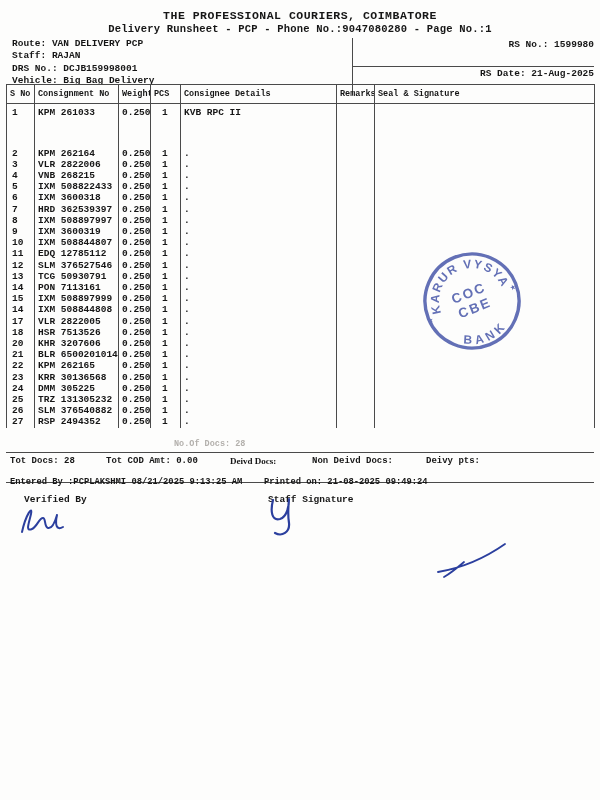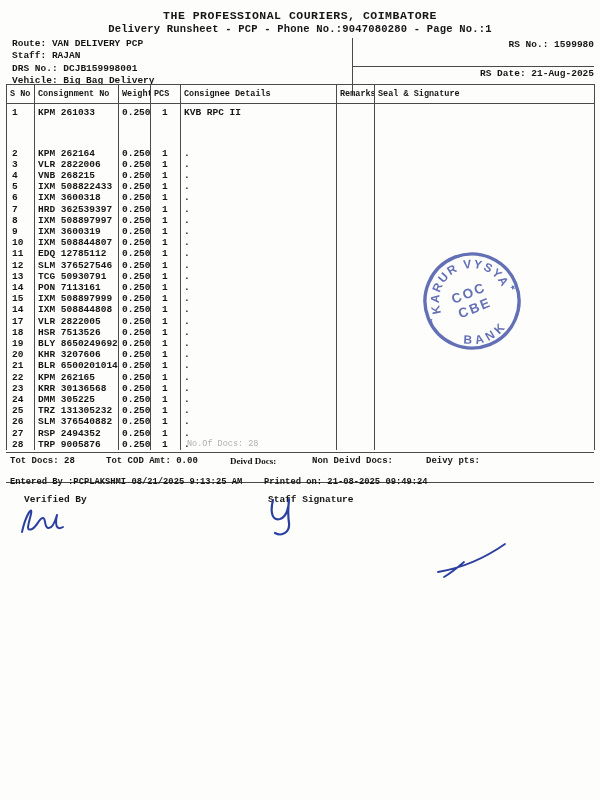--- a/index.html
+++ b/index.html
@@ -45,22 +45,22 @@
     height:11.2px; line-height:11.2px;
     padding:0 2px 0 3px; white-space:nowrap; overflow:hidden;
   }
   .runsheet-table td:last-child { border-right:1.2px solid #4a4a4a; }
   .runsheet-table td:nth-child(1) { padding-left:5px; }
   .runsheet-table td:nth-child(3) { text-align:center; padding-right:4px; }
   .runsheet-table td:nth-child(4) { padding-left:11px; }
   .runsheet-table tr.first-row td { height:44px; vertical-align:top; padding-top:3px; line-height:11px; }
 
   .no-of-docs {
-    position:absolute; left:187px; top:439px;
-    font-size:8.5px; font-weight:normal; color:#b3b0ac;text-align:right;
+    position:absolute; left:174px; top:439px;
+    font-size:8.5px; font-weight:bold; color:#b3b0ac;text-align:right;
   }
   .totals-box {
     position:absolute; left:6px; top:452px; width:588px; height:31px;
     border-top:1.5px solid #4a4a4a; border-bottom:1.5px solid #4a4a4a;
     font-weight:bold;
   }
   .totals-line { position:absolute; top:3px; left:0; width:100%; height:11px; font-size:9px; }
   .totals-line span { position:absolute; white-space:nowrap; }
   .t-docs  { left:4px; }
   .t-cod   { left:100px; }
@@ -299,29 +299,20 @@
     <tr>
       <td>18</td>
       <td>HSR 7513526</td>
       <td>0.250</td>
       <td>1</td>
       <td>.</td>
       <td></td>
       <td></td>
     </tr>
 
-    <tr>
-      <td>19</td>
-      <td>BLY 8650249692</td>
-      <td>0.250</td>
-      <td>1</td>
-      <td>.</td>
-      <td></td>
-      <td></td>
-    </tr>
 
     <tr>
       <td>20</td>
       <td>KHR 3207606</td>
       <td>0.250</td>
       <td>1</td>
       <td>.</td>
       <td></td>
       <td></td>
     </tr>
@@ -389,29 +380,20 @@
     <tr>
       <td>27</td>
       <td>RSP 2494352</td>
       <td>0.250</td>
       <td>1</td>
       <td>.</td>
       <td></td>
       <td></td>
     </tr>
 
-    <tr>
-      <td>28</td>
-      <td>TRP 9005876</td>
-      <td>0.250</td>
-      <td>1</td>
-      <td>.</td>
-      <td></td>
-      <td></td>
-    </tr>
   </tbody>
   </table>
 
   <div class="no-of-docs">No.Of Docs: 28</div>
 
   <div class="totals-box">
     <div class="totals-line">
       <span class="t-docs">Tot Docs: 28</span>
       <span class="t-cod">Tot COD Amt: 0.00</span>
       <span class="t-deivd">Deivd Docs:</span>

